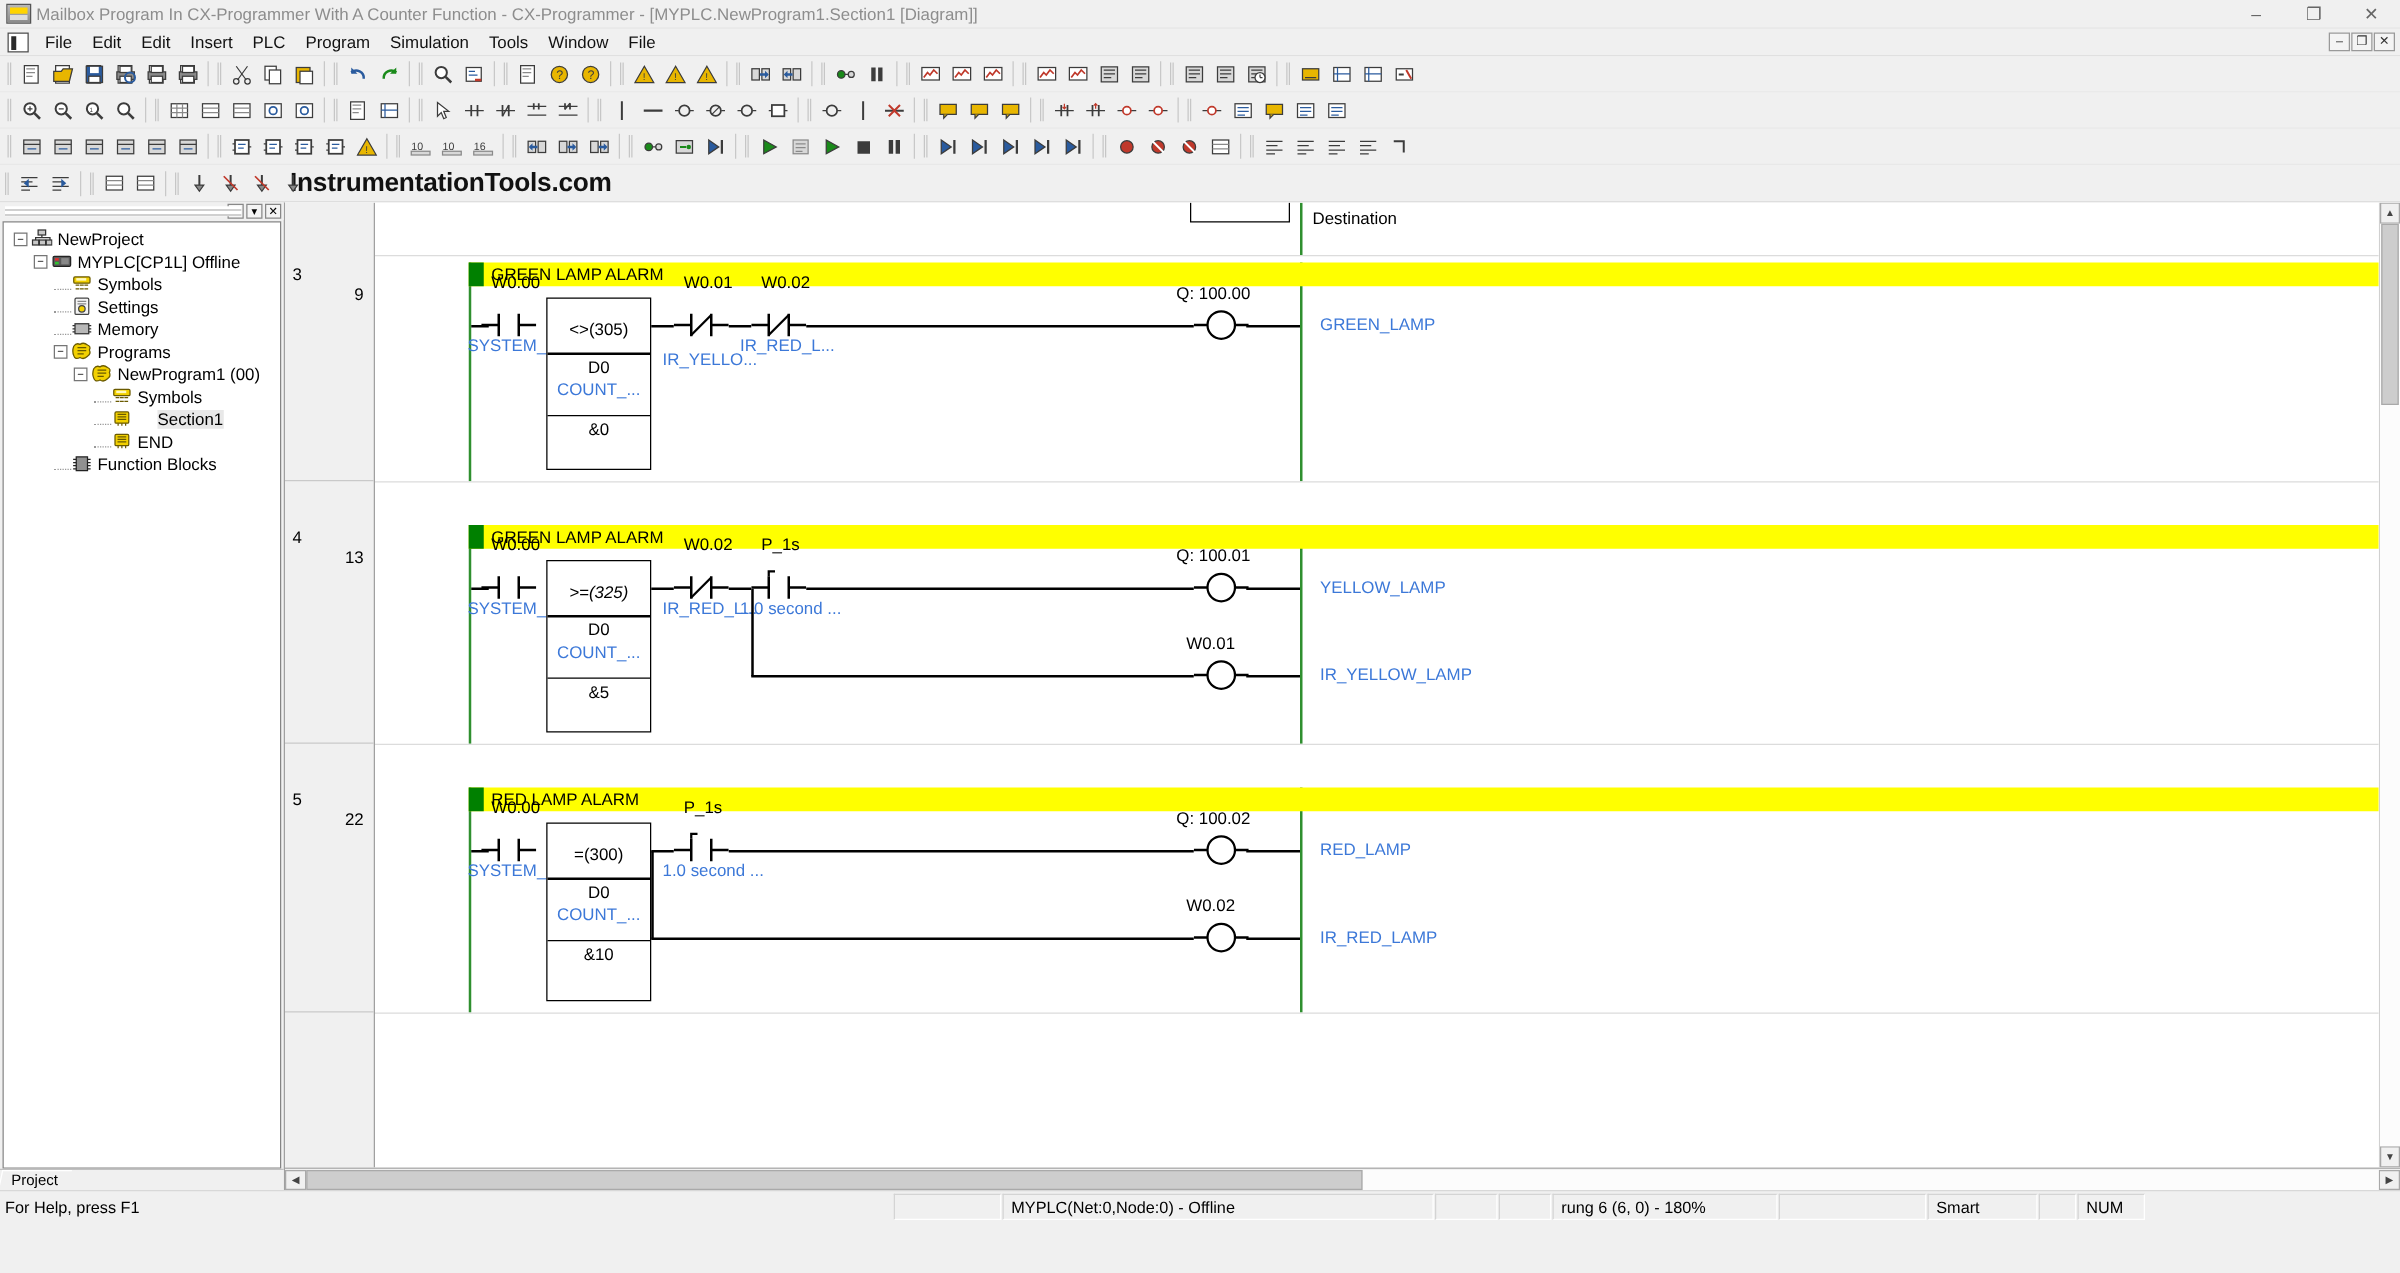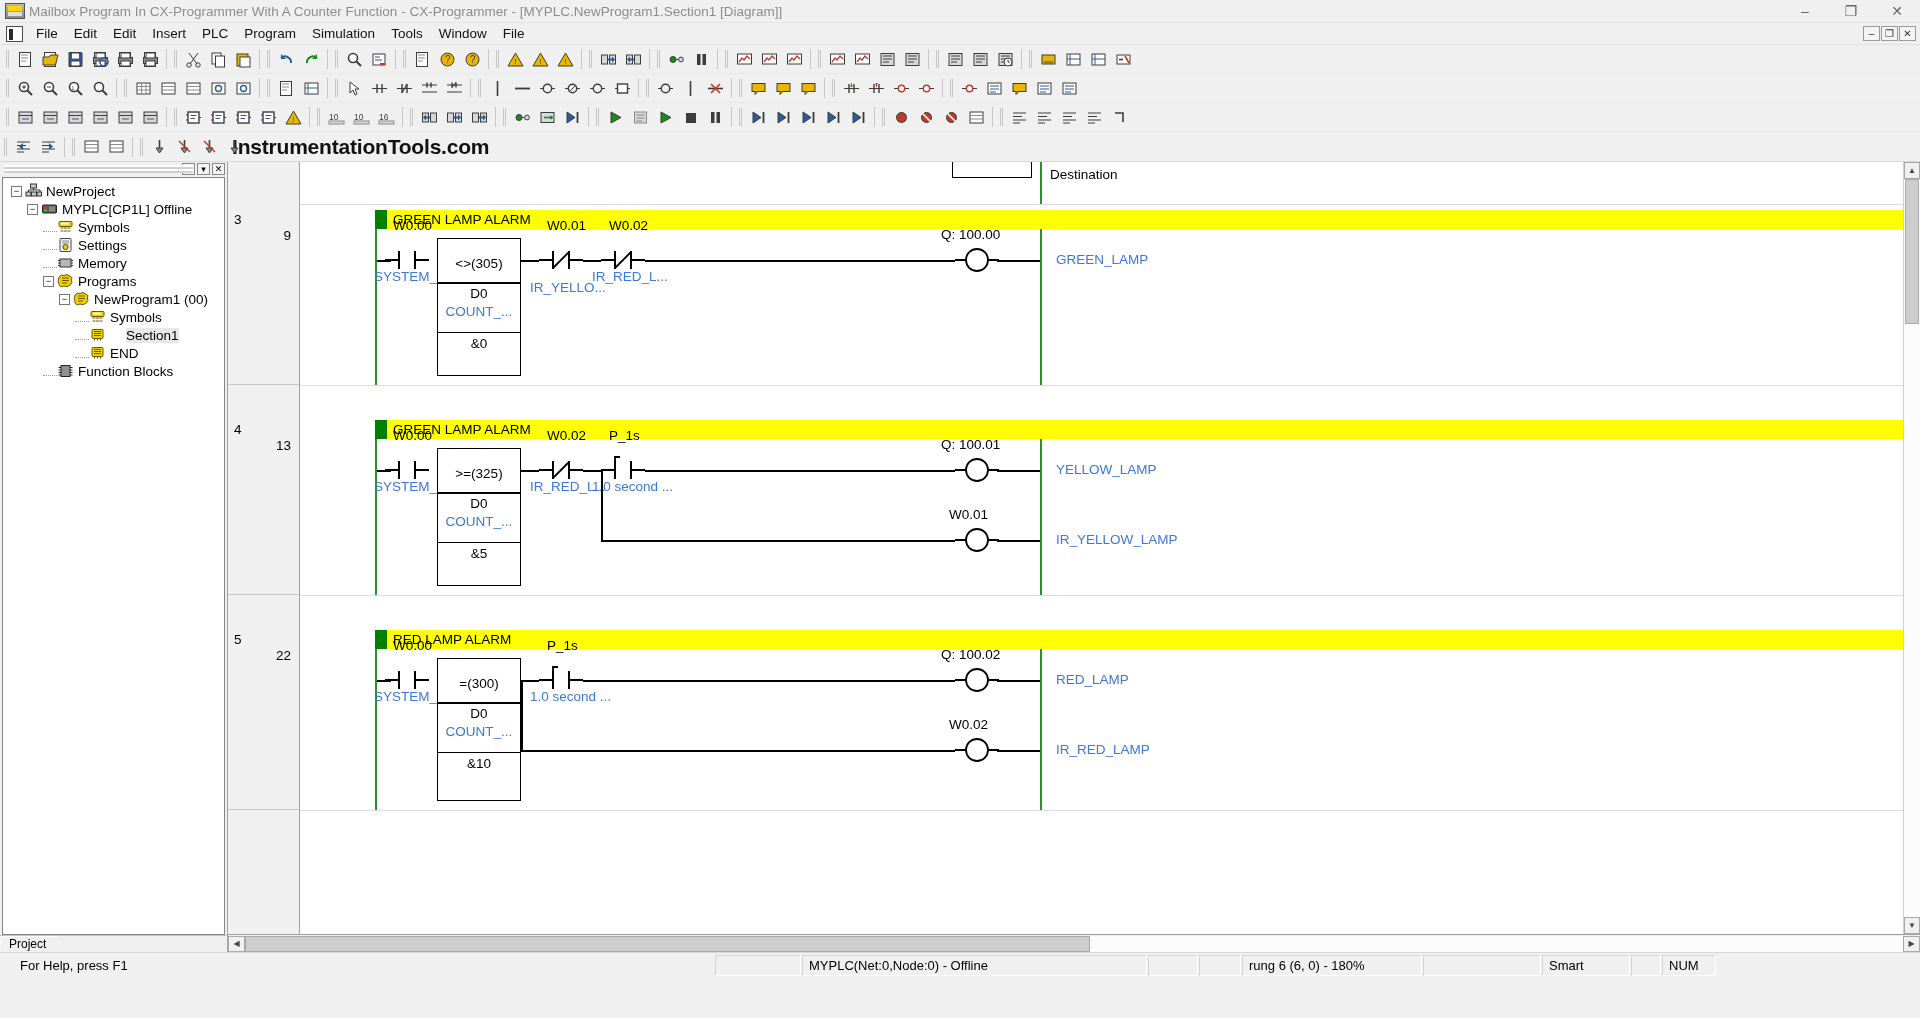--- a/index.html
+++ b/index.html
@@ -126,21 +126,21 @@
   .dotgrid{ position:absolute;left:0;top:0;right:0;bottom:0;
     background-image:radial-gradient(#c8c8c8 0.6px, transparent 0.7px);
     background-size:60px 32px; background-position:28px 10px; pointer-events:none;}
 
   
   .statusbar{ height:25px;background:#f0f0f0;display:flex;align-items:center;
               border-top:1px solid #d8d8d8;font-size:13px;}
   .sb-cell{ height:21px;display:flex;align-items:center;padding:0 6px;
             border:1px solid #d4d4d4;border-right-color:#fff;border-bottom-color:#fff;
             margin-right:1px;white-space:nowrap;}
-  .sb-help{ border:none;min-width:714px;padding-left:20px;}
+  .sb-help{ border:none;min-width:714px;padding-left:4px;}
 </style>
 </head>
 <body>
 
 <div class="titlebar">
   <div class="app-icon"></div>
   <div class="ttl">Mailbox Program In CX-Programmer With A Counter Function - CX-Programmer - [MYPLC.NewProgram1.Section1 [Diagram]]</div>
   <div class="wbtns">
     <div class="wbtn">–</div>
     <div class="wbtn">❐</div>
@@ -1215,21 +1215,21 @@
           <div class="hwire" style="left: 77px; top: 308px; width: 14px;"></div>
           <div class="contact" style="left: 85px; top: 284px; width: 44px; height: 34px;"><svg width="44" height="34" viewBox="0 0 44 34">
               <path d="M0 24 H14" stroke="#000" stroke-width="2"></path>
               <path d="M30 24 H44" stroke="#000" stroke-width="2"></path>
               <path d="M14 15 V33" stroke="#000" stroke-width="2"></path>
               <path d="M30 15 V33" stroke="#000" stroke-width="2"></path>
             </svg></div>
           <div class="addr" style="left: 93px; top: 266px;">W0.00</div>
           <div class="sym" style="left: 74px; top: 317px;">SYSTEM_ON</div>
           <div class="ibox" style="left: 137px; top: 286px; width: 84px; height: 138px;">
-            <div class="op" style="top: 17px;">&gt;=(325)</div>
+            <div class="op" style="top: 17px; font-style: italic;">&gt;=(325)</div>
             <div class="hline" style="top: 43px;"></div>
             <div class="opd" style="top: 47px;">D0</div>
             <div class="opdsym" style="top: 65px;">COUNT_...</div>
             <div class="const" style="top: 93px; padding-top: 3px;">&amp;5</div>
           </div>
           <div class="hwire" style="left: 221px; top: 308px; width: 18px;"></div>
           <div class="contact" style="left: 239px; top: 284px; width: 44px; height: 34px;"><svg width="44" height="34" viewBox="0 0 44 34">
               <path d="M0 24 H14" stroke="#000" stroke-width="2"></path>
               <path d="M30 24 H44" stroke="#000" stroke-width="2"></path>
               <path d="M14 15 V33" stroke="#000" stroke-width="2"></path>

